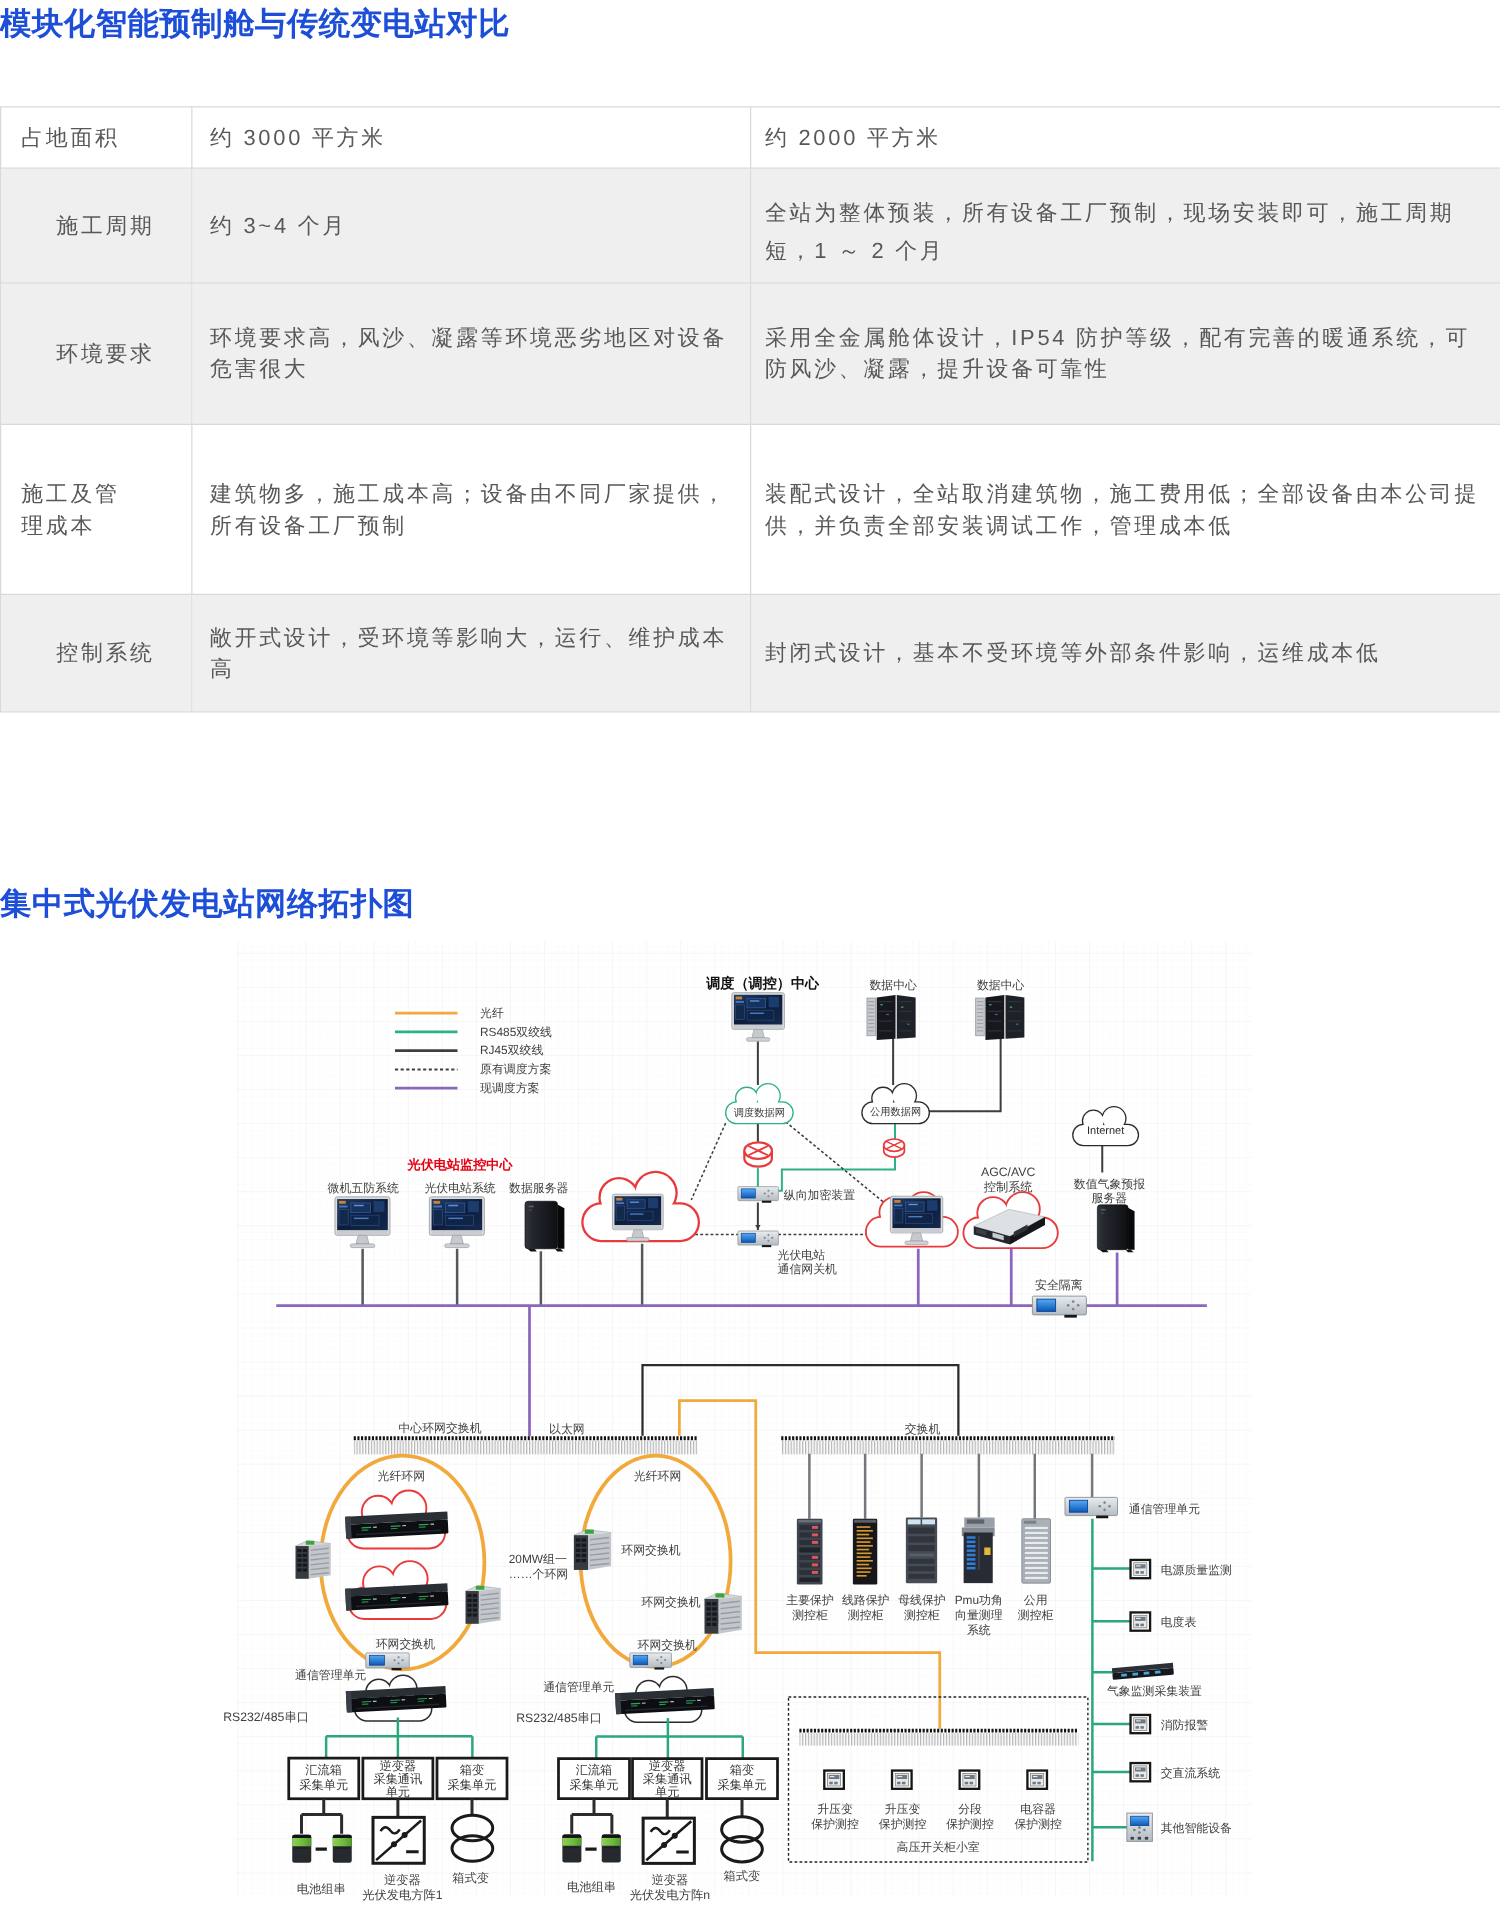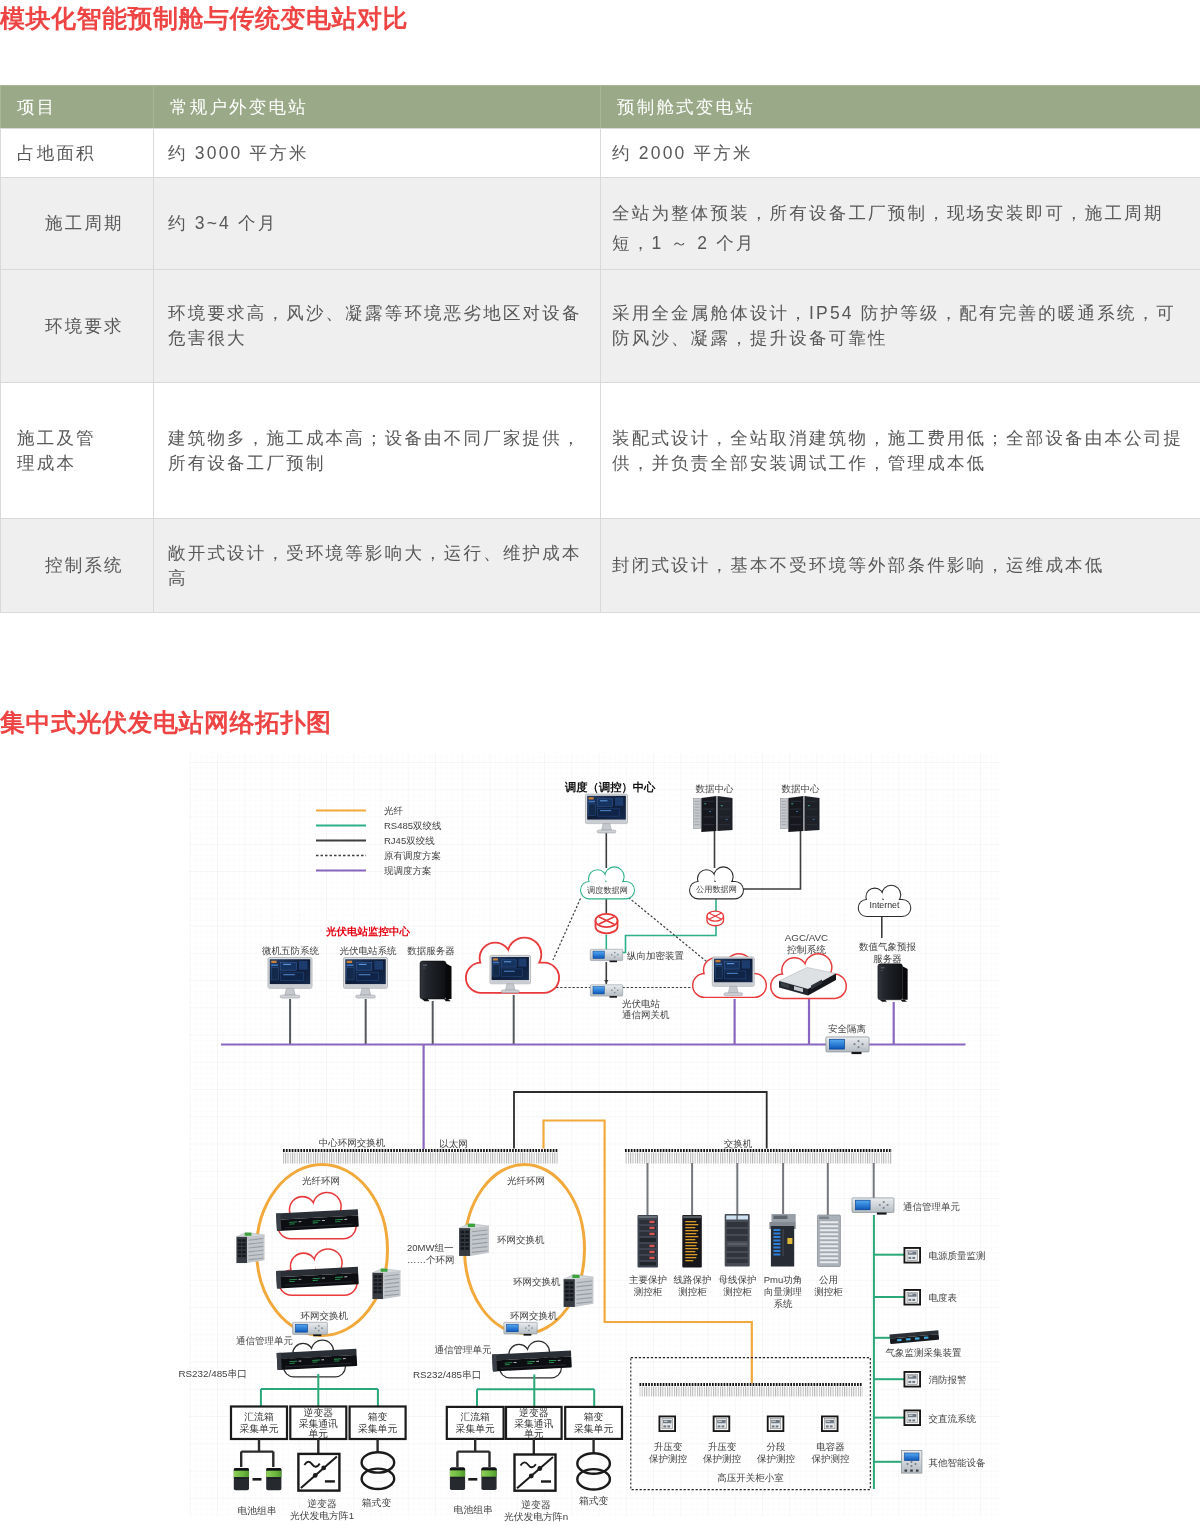--- a/index.html
+++ b/index.html
@@ -1,18 +1,18 @@
 <!DOCTYPE html>
 <html><head>
 <meta charset="utf-8">
 <style>
 html,body{margin:0;padding:0;}
 body{width:1200px;height:1525px;position:relative;background:#fff;
   font-family:"Liberation Sans",sans-serif;}
-.t1,.t2{position:absolute;left:0;font-size:25px;font-weight:bold;color:#ef4444;letter-spacing:0.5px;white-space:nowrap;}
+.t1,.t2{position:absolute;left:0;font-size:25px;font-weight:bold;color:#1d4ed8;letter-spacing:0.5px;white-space:nowrap;}
 .t1{top:2px;}
 .t2{top:706px;}
 table.cmp{position:absolute;left:0;top:85px;width:1200px;border-collapse:collapse;table-layout:fixed;
   font-size:17.5px;color:#595757;letter-spacing:2.2px;line-height:25px;}
 table.cmp td,table.cmp th{border:1px solid #d9d9d9;vertical-align:middle;padding:0 8px 0 16px;font-weight:normal;text-align:left;overflow:hidden;}
 table.cmp .nw{white-space:nowrap;}
 table.cmp th{background:#9aa987;color:#fff;border:1px solid #aab797;border-bottom:1px solid #d9d9d9;height:42px;}
 table.cmp td.c2{padding-left:14px;}
 table.cmp td.c3{padding-left:11px;}
 tr.gr td{background:#efefef;padding-left:44px;}
@@ -20,25 +20,20 @@
 </head>
 <body>
 <div class="t1">模块化智能预制舱与传统变电站对比</div>
 <table class="cmp">
   <colgroup>
       <col style="width:153px">
       <col style="width:447px">
       <col style="width:600px">
     </colgroup>
   <tbody>
-      <tr style="height:42px">
-        <th>项目</th>
-        <th class="c2">常规户外变电站</th>
-        <th class="c3">预制舱式变电站</th>
-      </tr>
   <tr style="height:49px">
         <td>占地面积</td>
         <td class="c2">约 3000 平方米</td>
         <td class="c3">约 2000 平方米</td>
       </tr>
   <tr class="gr" style="height:92px">
         <td>施工周期</td>
         <td class="c2">约 3~4 个月</td>
         <td class="c3" style="line-height:30px;padding-top:8px"><span class="nw">全站为整体预装，所有设备工厂预制，现场安装即可，施工周期</span><br><span class="nw">短，1 ～ 2 个月</span></td>
       </tr>

